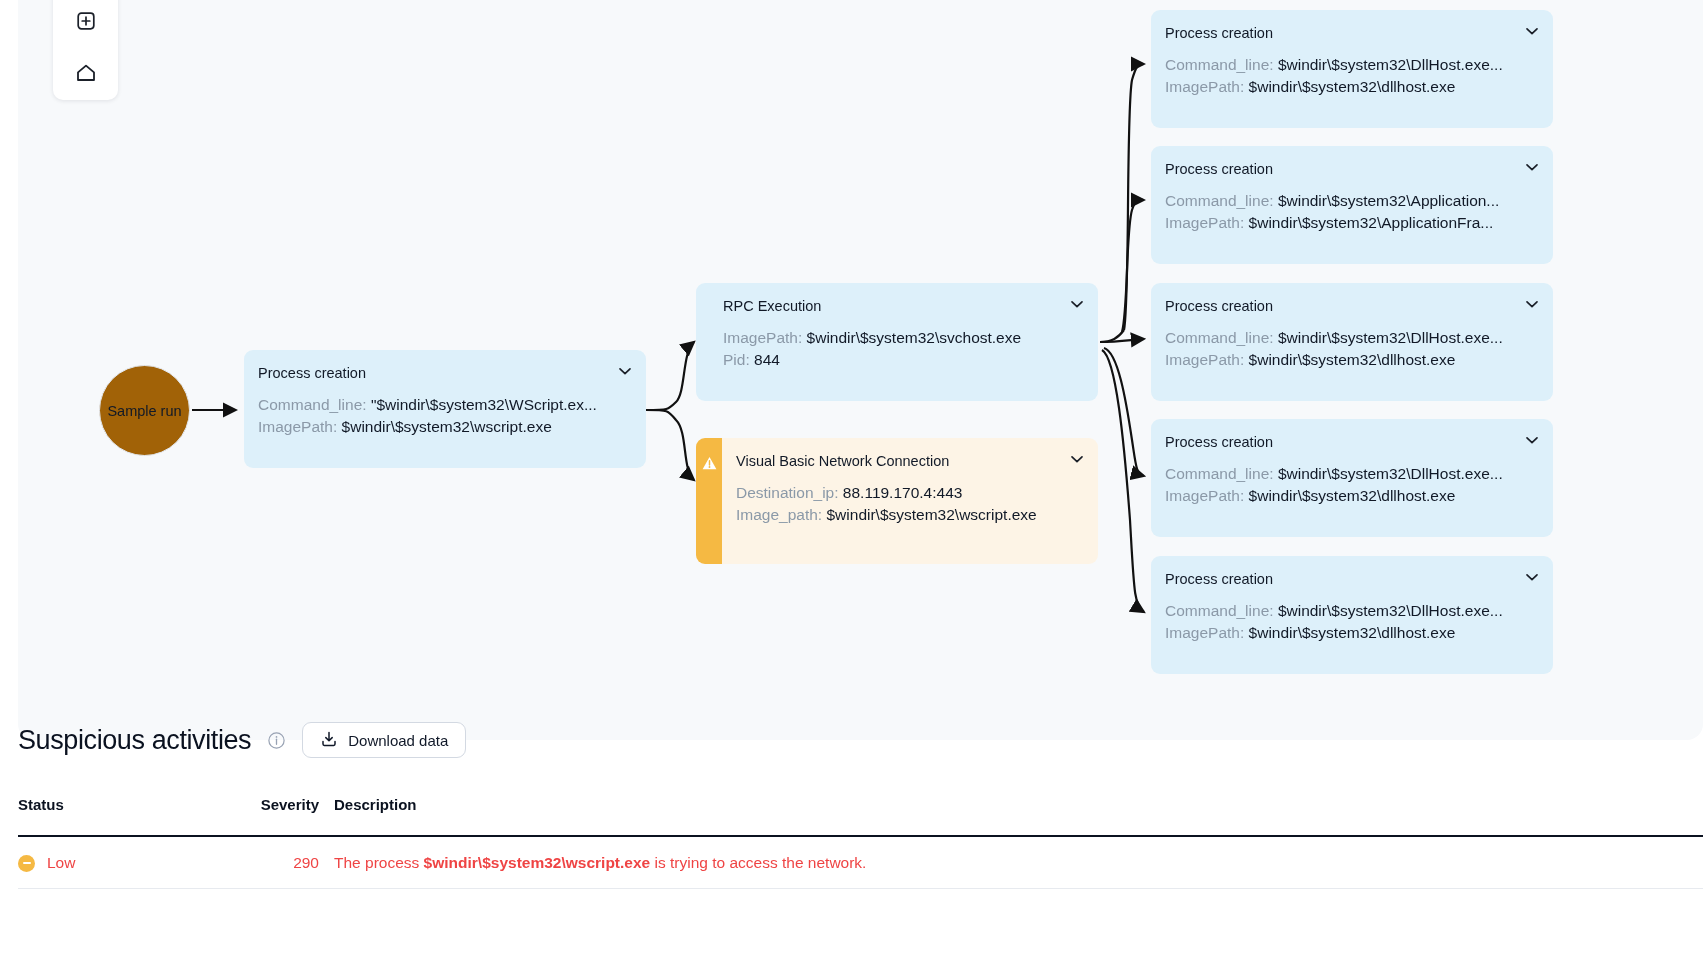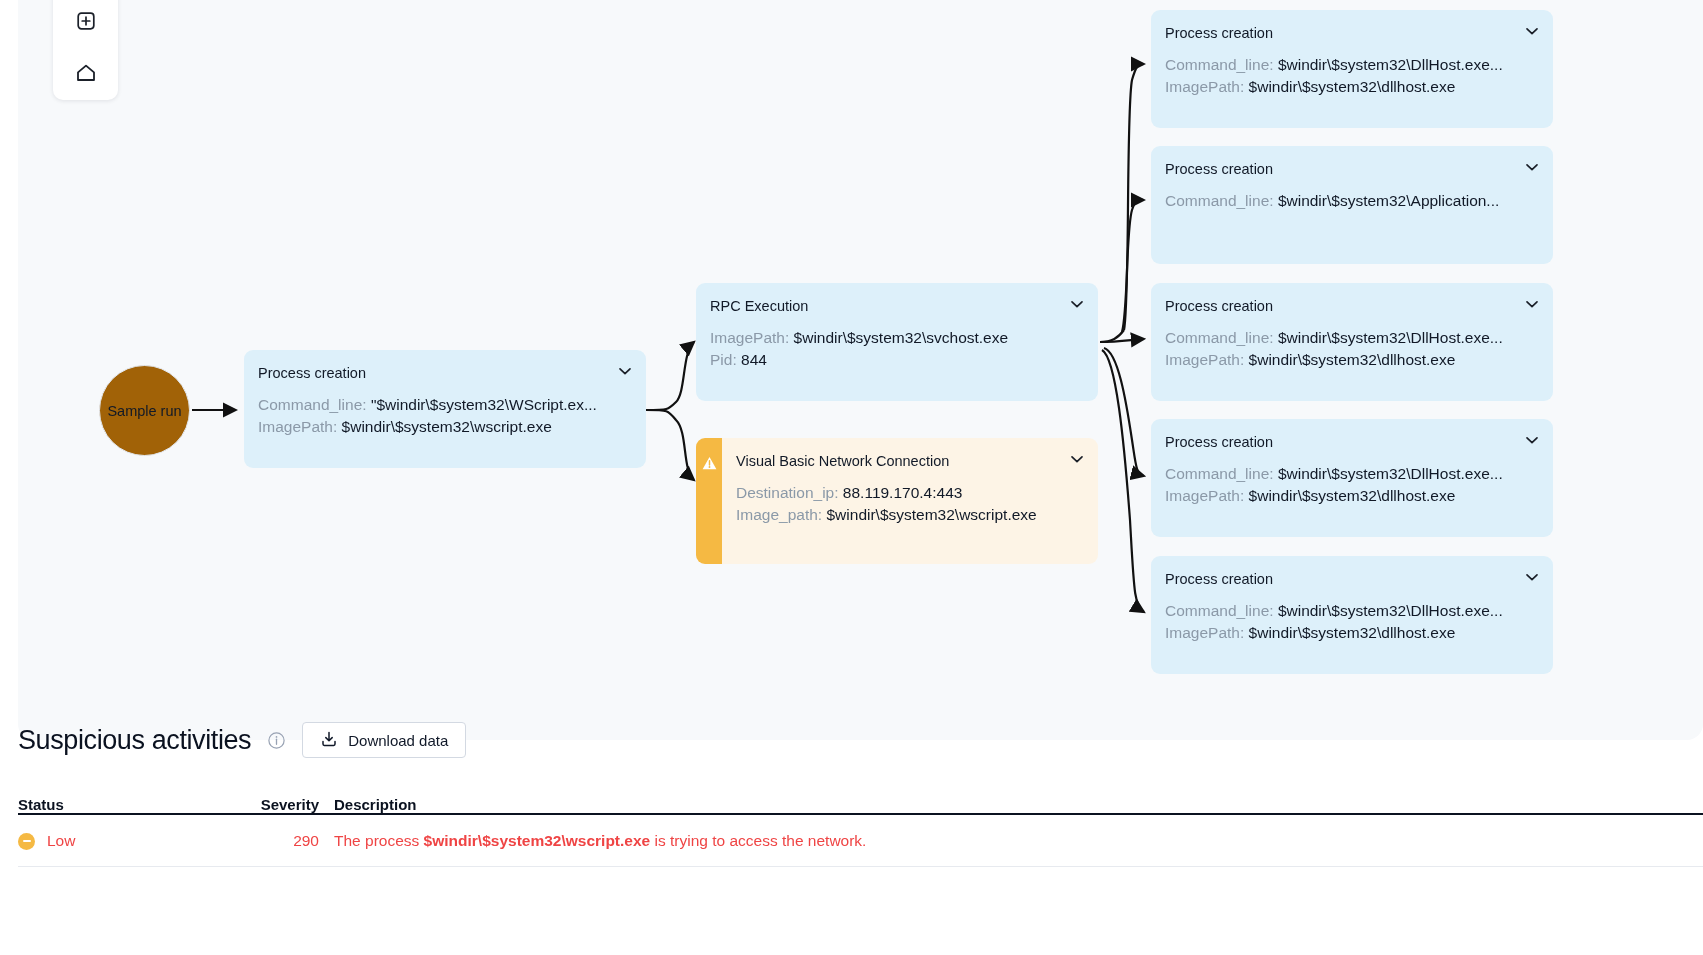--- a/index.html
+++ b/index.html
@@ -135,40 +135,40 @@
     letter-spacing: -0.4px;
   }
   #info-icon { width: 17px; height: 17px; cursor: pointer; }
   #download-btn {
     display: inline-flex;
     align-items: center;
     gap: 10px;
     height: 36px;
     padding: 6px 17px;
     border: 1px solid #d3d9e2;
-    border-radius: 4px;
+    border-radius: 9px;
     background: #fff;
     font-size: 15px;
     color: #101828;
     cursor: pointer;
     font-family: "Liberation Sans", sans-serif;
   }
 
   table#sus-table {
     margin-top: 38px;
     width: 1685px;
     border-collapse: collapse;
     table-layout: fixed;
   }
   table#sus-table th {
     font-size: 15px;
     font-weight: 700;
     color: #0b1220;
     text-align: left;
-    padding: 0 0 0 0;
+    padding: 0 0 22px 0;
     border-bottom: 2px solid #0b1220;
   }
   table#sus-table th.num, table#sus-table td.num { text-align: right; }
   table#sus-table td {
     font-size: 15.5px;
     color: #ef4444;
     padding: 17px 0 16px 0;
     border-bottom: 1px solid #e7eaef;
   }
   th.c-status, td.c-status { width: 148px; }
@@ -249,21 +249,21 @@
       <span>$windir\$system32\wscript.exe</span>
     </div>
     <span class="chev">
       <svg width="18" height="18" viewBox="0 0 18 18" fill="none">
         <path d="M4 6.8 L9 11.6 L14 6.8" stroke="#1b2029" stroke-width="1.7" stroke-linecap="round" stroke-linejoin="round"></path>
       </svg>
     </span>
   </div>
 </div>
 
-<div class="node node-blue" id="n1" style="left:696px; top:283px; width:402px; height:118px;">
+<div class="node node-blue" id="n1" style="left:696px; top:283px; width:402px; height:118px;padding-left:13px;">
   <div class="node-body">
     <div class="node-title">RPC Execution</div>
     <div class="node-line">
       <span class="k">ImagePath:</span>
       <span>$windir\$system32\svchost.exe</span>
     </div>
     <div class="node-line">
       <span class="k">Pid:</span>
       <span>844</span>
     </div>
@@ -319,20 +319,24 @@
     </span>
   </div>
 </div>
 
 <div class="node node-blue" id="n4" style="left:1151px; top:146px; width:402px; height:118px;">
   <div class="node-body">
     <div class="node-title">Process creation</div>
     <div class="node-line">
       <span class="k">Command_line:</span>
       <span>$windir\$system32\Application...</span>
+    </div>
+    <div class="node-line">
+      <span class="k">ImagePath:</span>
+      <span>$windir\$system32\ApplicationFra...</span>
     </div>
     <span class="chev">
       <svg width="18" height="18" viewBox="0 0 18 18" fill="none">
         <path d="M4 6.8 L9 11.6 L14 6.8" stroke="#1b2029" stroke-width="1.7" stroke-linecap="round" stroke-linejoin="round"></path>
       </svg>
     </span>
   </div>
 </div>
 
 <div class="node node-blue" id="n5" style="left:1151px; top:283px; width:402px; height:118px;">

